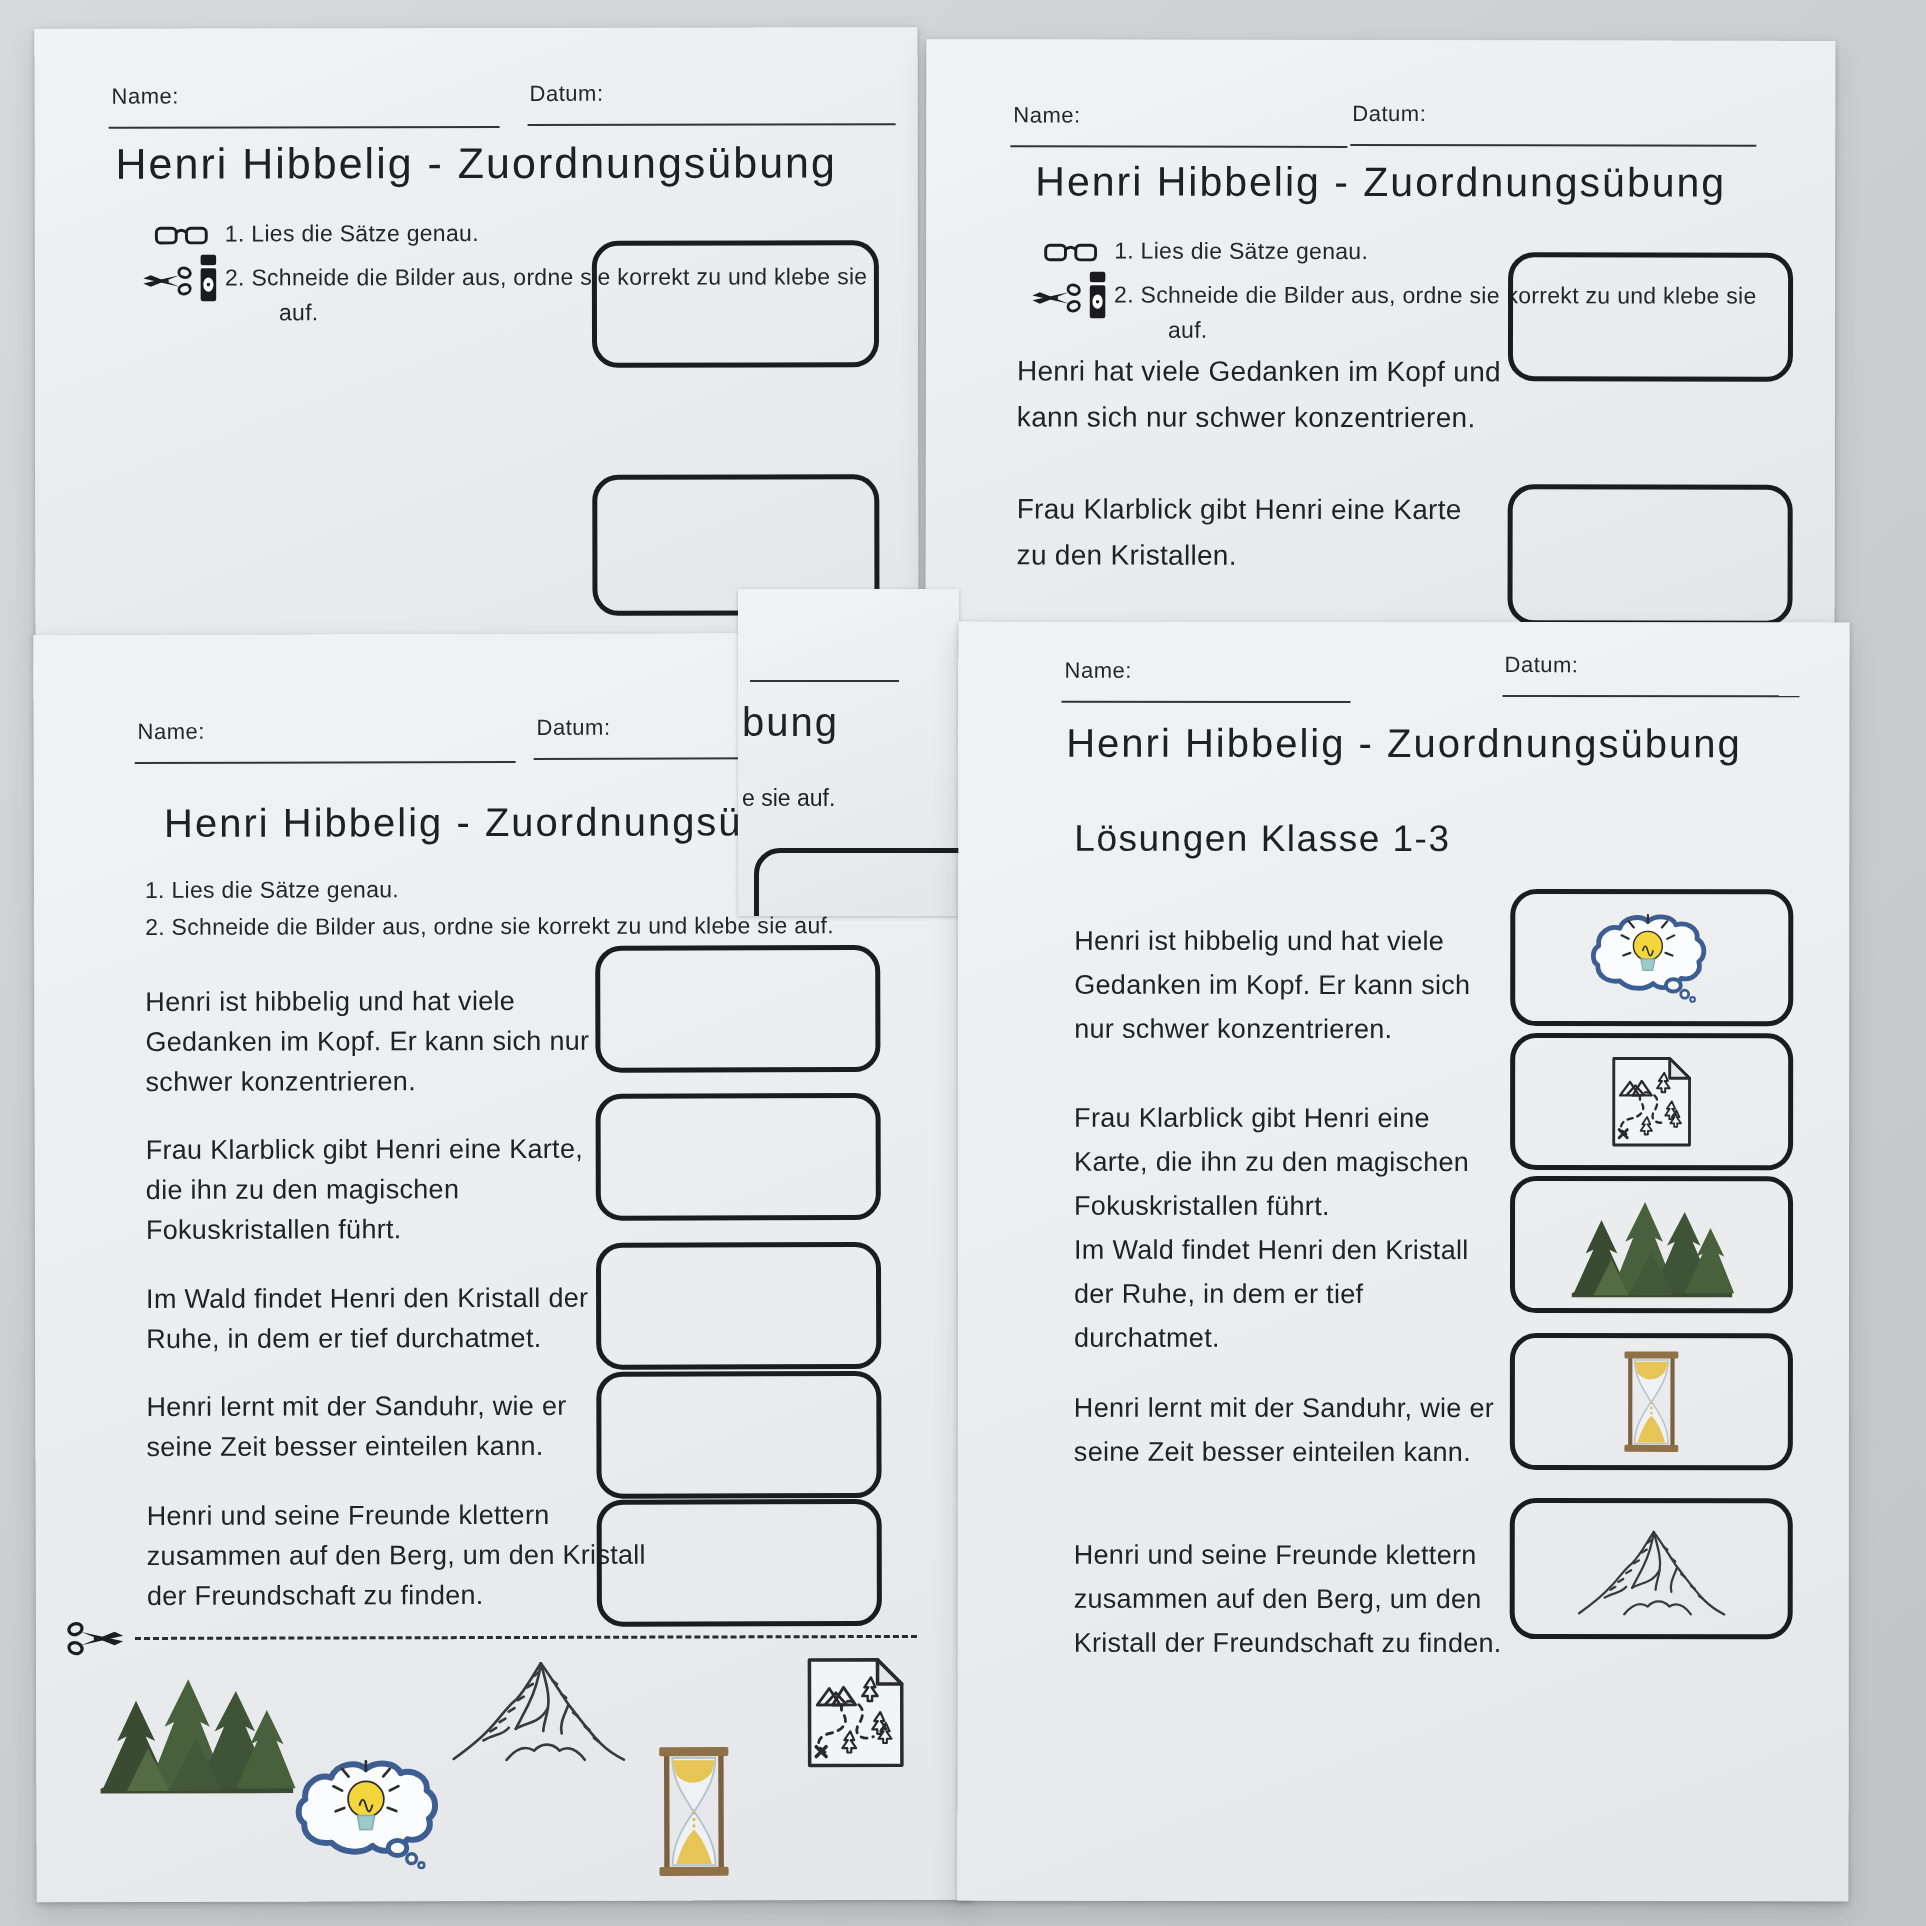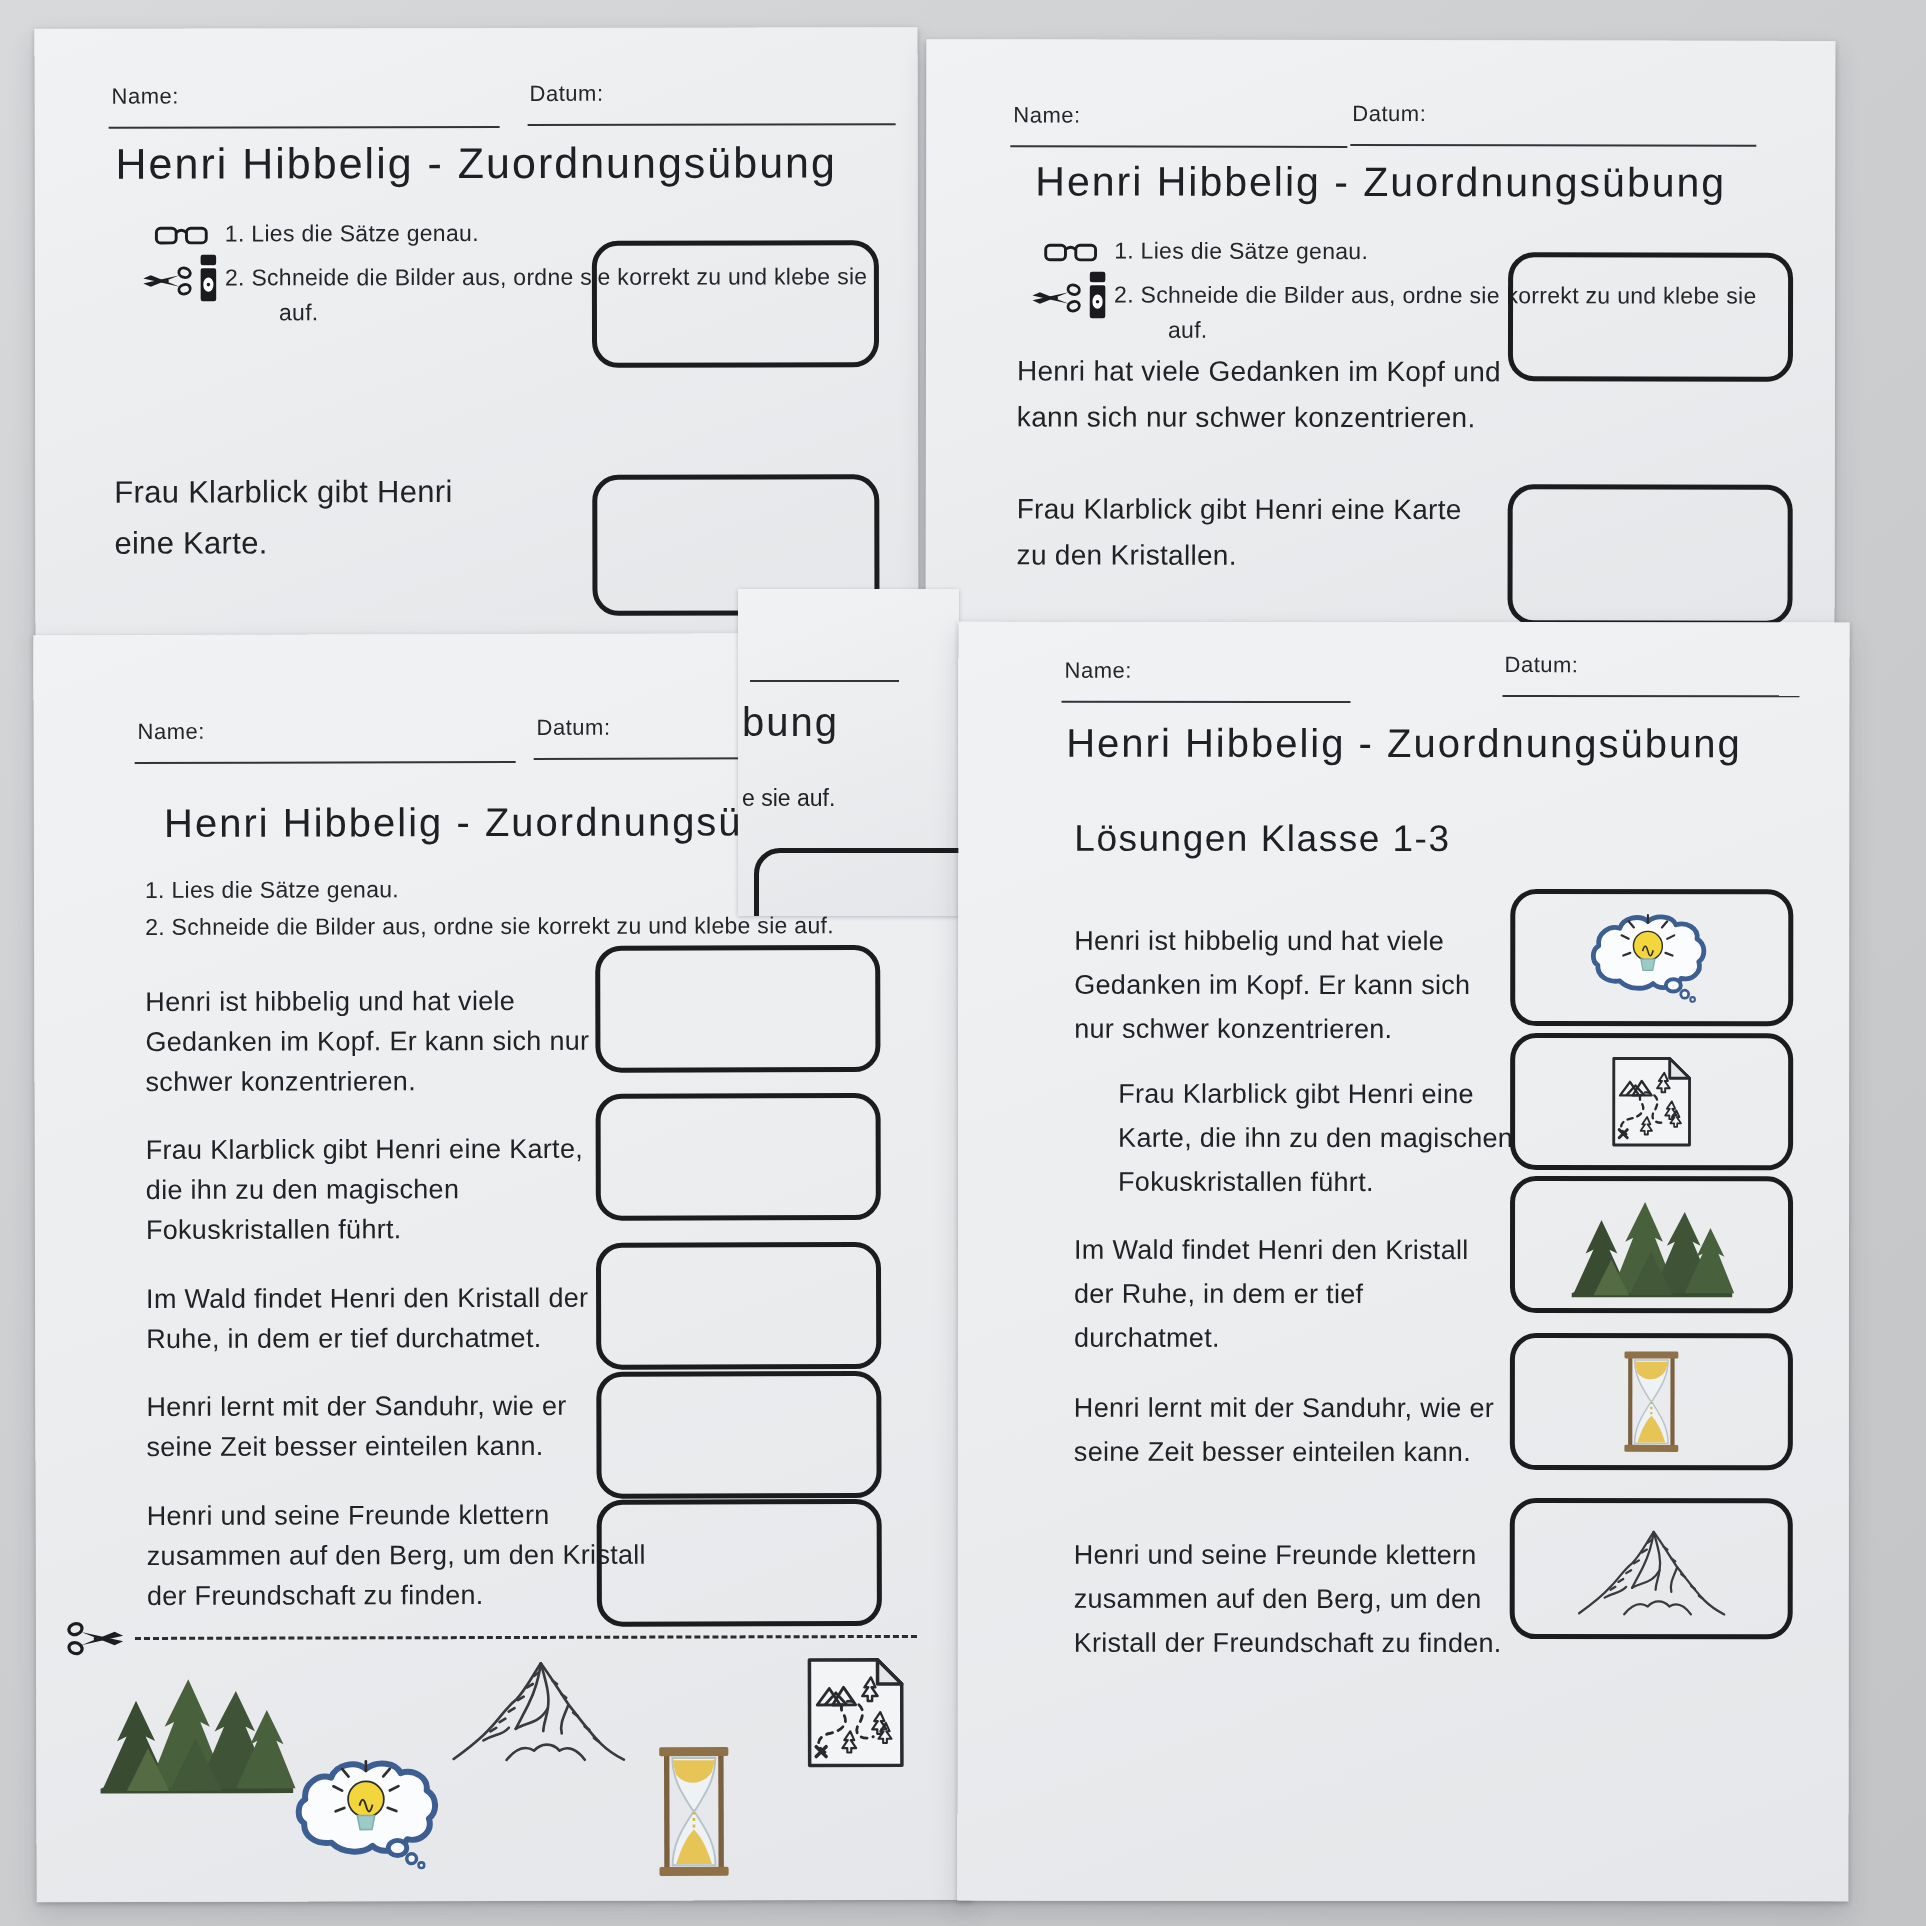--- a/index.html
+++ b/index.html
@@ -160,22 +160,20 @@
         </svg>
     </div>
     <div class="abs" style="left:161px;top:224px;width:25px;height:51px;">
       <svg class="icon-svg" viewBox="0 0 25 52" width="25" height="51">
           <use href="#sym-glue"></use>
         </svg>
     </div>
     <div class="abs instr" style="left:190px;top:236px;">2. Schneide die Bilder aus, ordne sie korrekt zu und klebe sie</div>
     <div class="abs instr" style="left:244px;top:271px;">auf.</div>
 
-    <div class="abs sent" style="left:79px;top:438px;font-size:31px;line-height:51px;">Frau Klarblick gibt Henri
-eine Karte.</div>
 
     <div class="pbox" style="left:557px;top:213px;width:277px;height:117px;"></div>
     <div class="pbox" style="left:557px;top:447px;width:277px;height:131px;"></div>
   </div>
 
   <div class="sheet" style="left:926px;top:40px;width:909px;height:584px;transform:rotate(0.1deg);">
     <div class="abs lbl" style="left:87px;top:63px;">Name:</div>
     <div class="uline" style="left:84px;top:106px;width:337px;"></div>
     <div class="abs lbl" style="left:426px;top:61px;">Datum:</div>
     <div class="uline" style="left:424px;top:104px;width:406px;"></div>
@@ -287,21 +285,21 @@
     <div class="uline" style="left:103px;top:79px;width:289px;"></div>
     <div class="abs lbl" style="left:546px;top:30px;">Datum:</div>
     <div class="uline" style="left:544px;top:73px;width:297px;"></div>
 
     <div class="ptitle" style="top:99px;font-size:40px;">Henri Hibbelig - Zuordnungsübung</div>
     <div class="abs" style="left:116px;top:180px;font-size:37px;letter-spacing:1.5px;color:#202024;margin-top:16px;">Lösungen Klasse 1-3</div>
 
     <div class="abs sent" style="left:116px;top:297px;font-size:27px;line-height:44px;">Henri ist hibbelig und hat viele
 Gedanken im Kopf. Er kann sich
 nur schwer konzentrieren.</div>
-    <div class="abs sent" style="left:116px;top:450px;font-size:27px;line-height:44px;margin-left:44px;">Frau Klarblick gibt Henri eine
+    <div class="abs sent" style="left:116px;top:474px;font-size:27px;line-height:44px;">Frau Klarblick gibt Henri eine
 Karte, die ihn zu den magischen
 Fokuskristallen führt.</div>
     <div class="abs sent" style="left:116px;top:606px;font-size:27px;line-height:44px;">Im Wald findet Henri den Kristall
 der Ruhe, in dem er tief
 durchatmet.</div>
     <div class="abs sent" style="left:116px;top:764px;font-size:27px;line-height:44px;">Henri lernt mit der Sanduhr, wie er
 seine Zeit besser einteilen kann.</div>
     <div class="abs sent" style="left:116px;top:911px;font-size:27px;line-height:44px;">Henri und seine Freunde klettern
 zusammen auf den Berg, um den
 Kristall der Freundschaft zu finden.</div>

